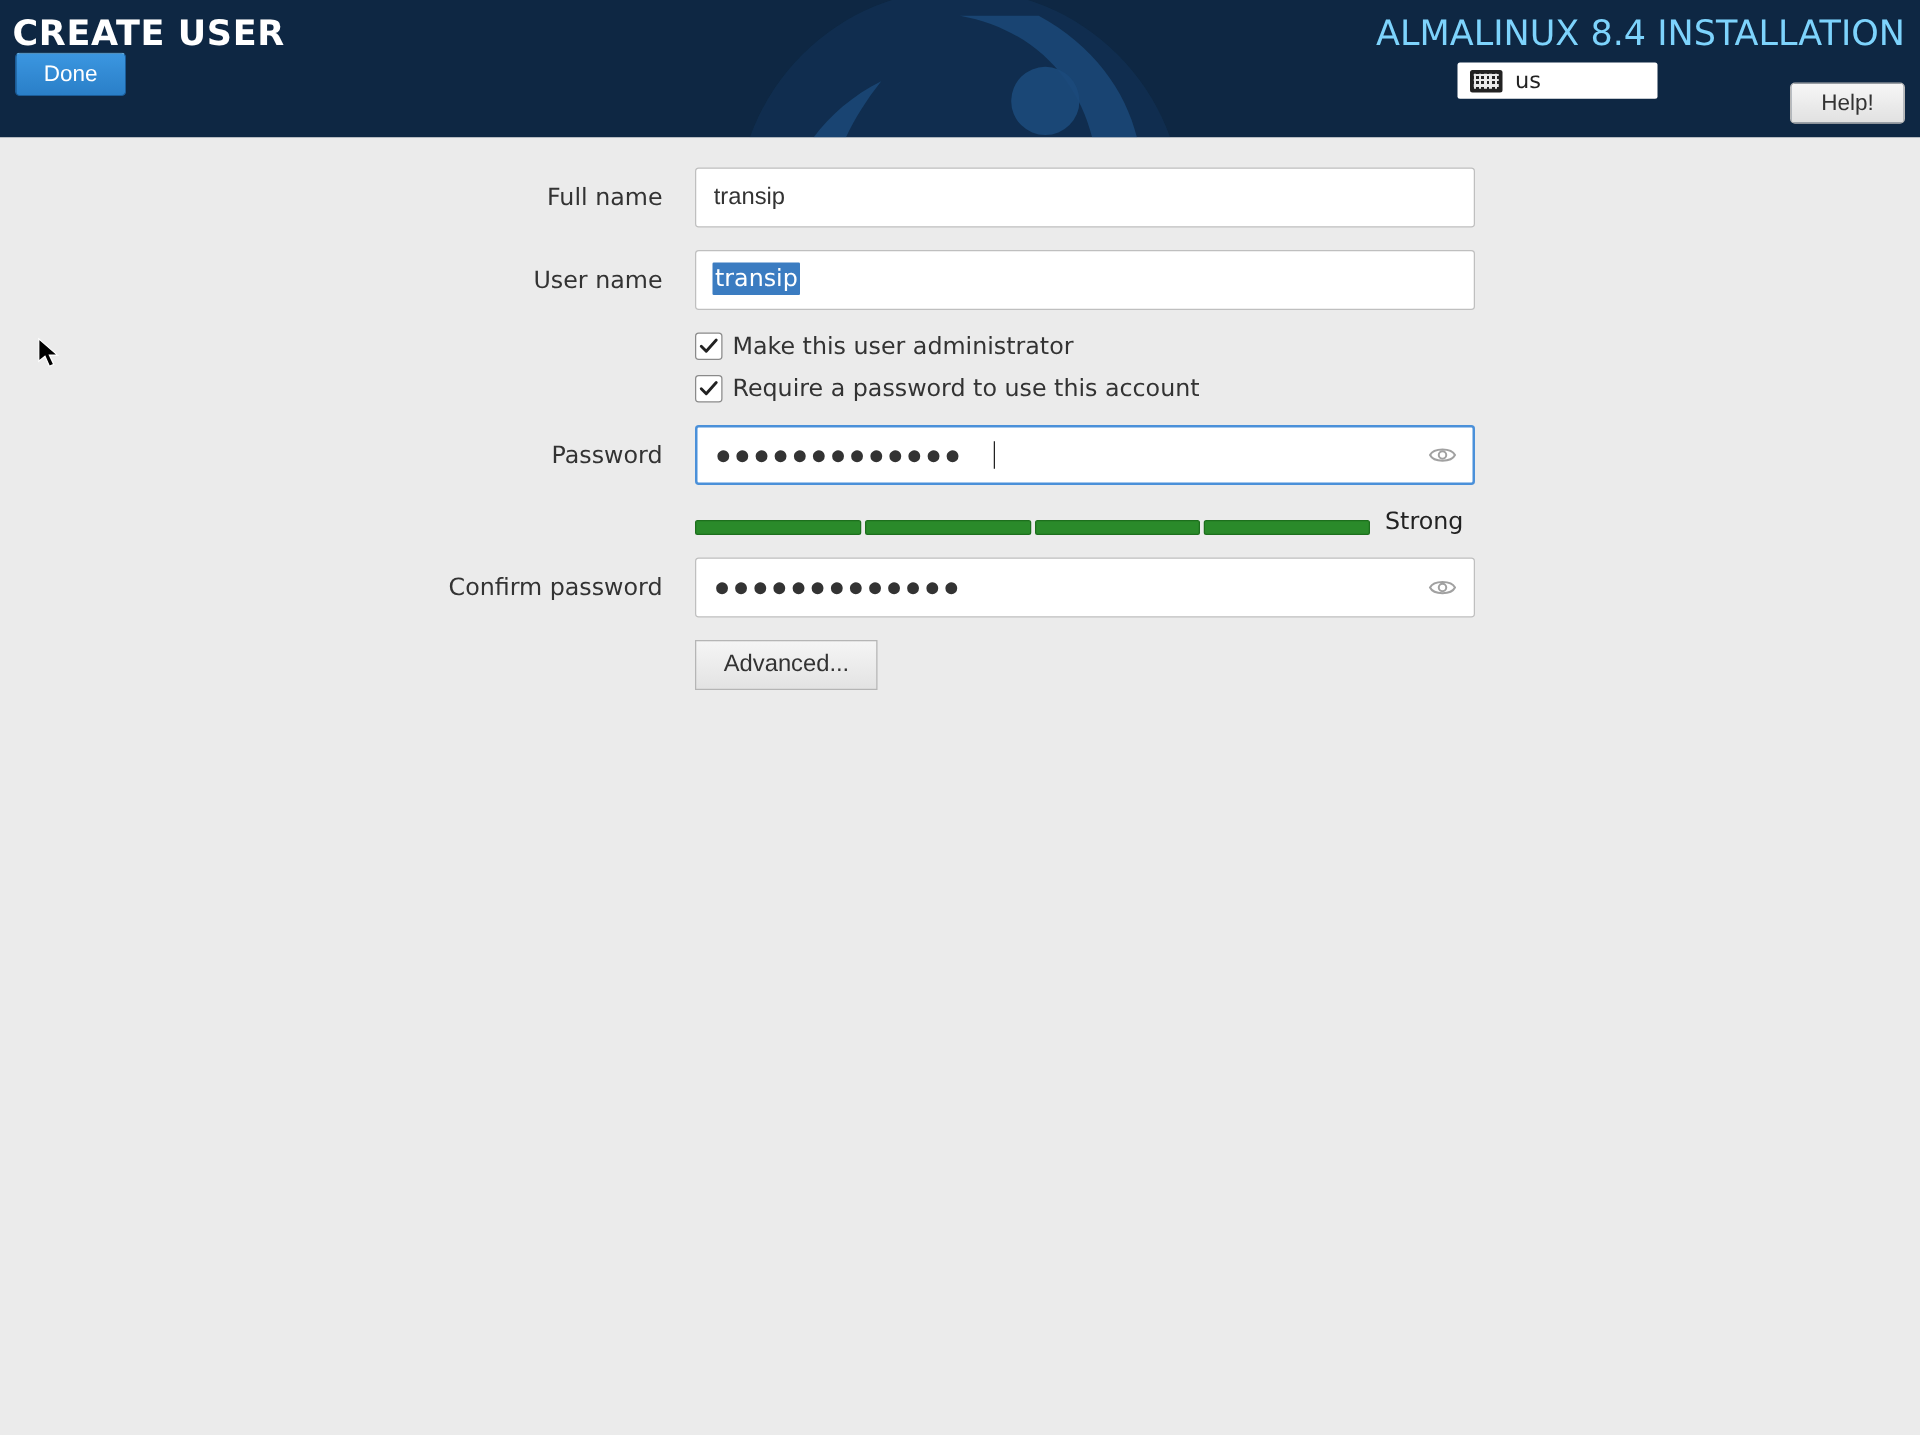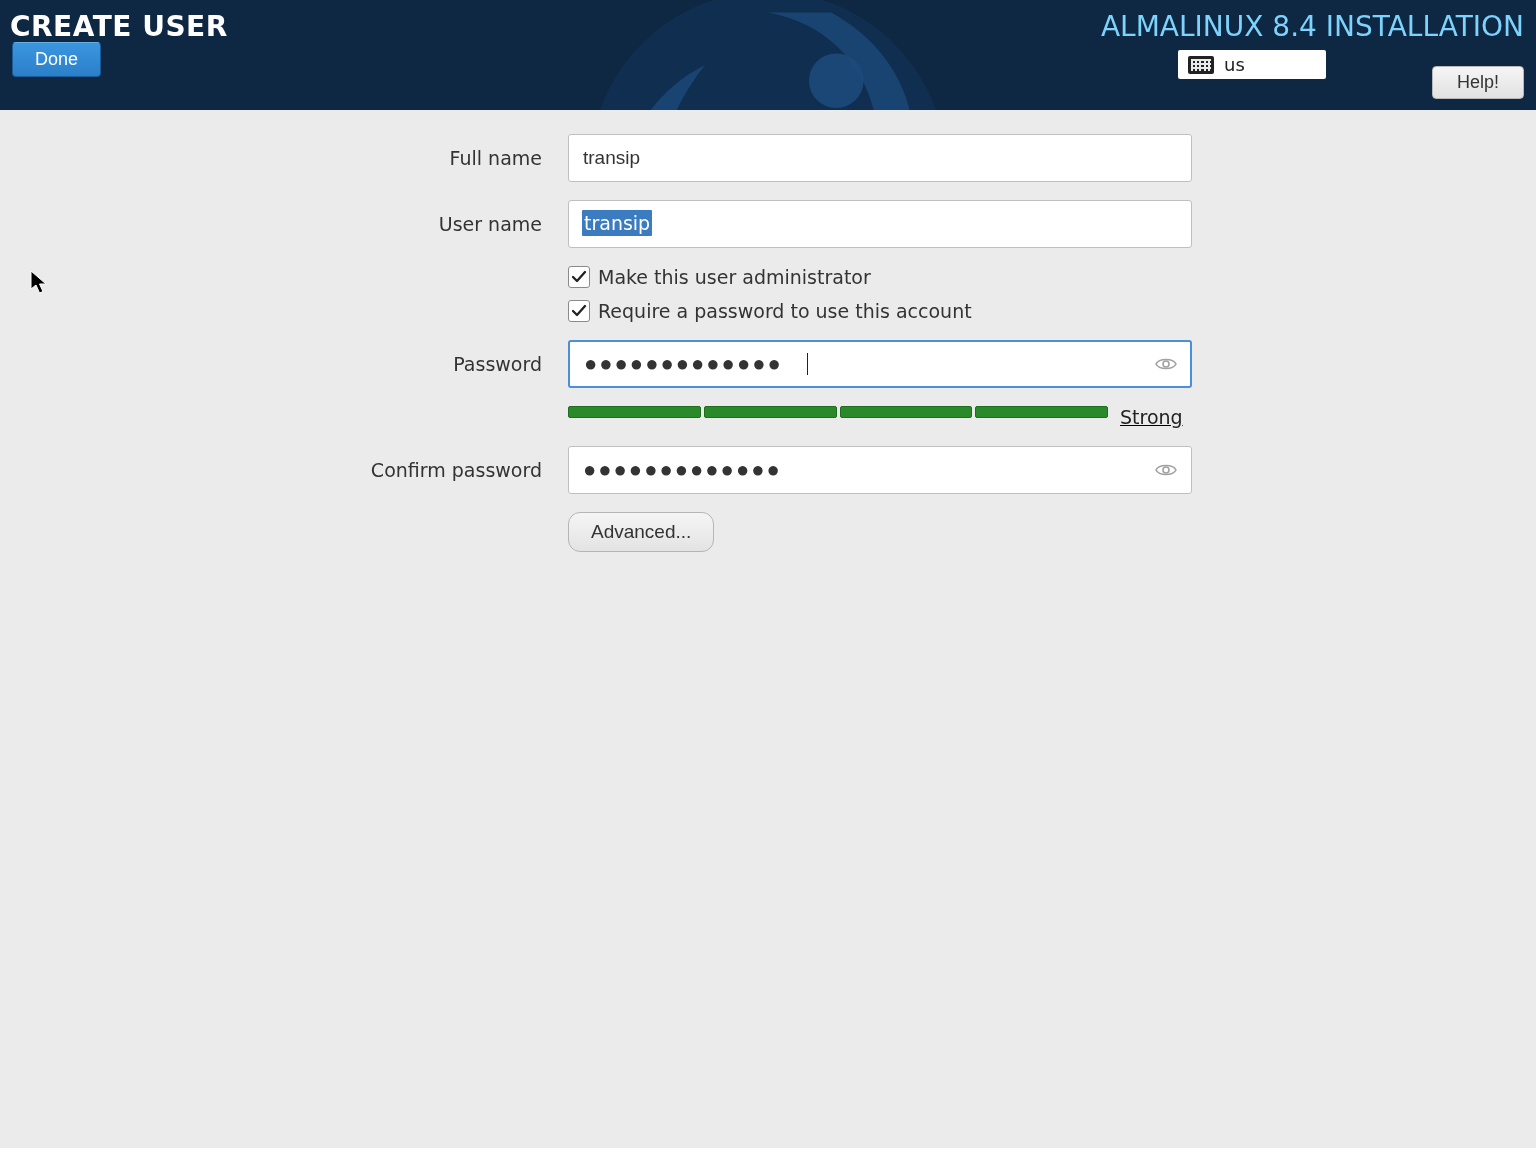--- a/index.html
+++ b/index.html
@@ -50,21 +50,21 @@
   }
   .keyboard-indicator {
     position: absolute;
     right: 210px; top: 50px;
     background: #fff;
     color: #222;
     display: flex;
     align-items: center;
     gap: 10px;
     padding: 4px 10px;
-    width: 148px;
+    width: 160px;
     font-size: 18px;
     border-radius: 2px;
     cursor: pointer;
   }
   .kbd-icon {
     width: 26px; height: 18px;
     background: #222;
     border-radius: 2px;
     position: relative;
     display: inline-block;
@@ -88,21 +88,20 @@
     border-radius: 4px;
     cursor: pointer;
   }
 
   
   .form-area {
     position: absolute;
     left: 0; right: 0; top: 110px; bottom: 0;
     background: #ebebeb;
     padding-top: 24px;
-    margin-left: 12px;
   }
   .form-grid {
     display: grid;
     grid-template-columns: 530px 624px;
     column-gap: 26px;
     row-gap: 18px;
     align-items: center;
   }
   .lbl {
     text-align: right;
@@ -160,42 +159,42 @@
     border: 1px solid #8a8a8a;
     border-radius: 3px;
     background: #fff;
     display: inline-flex;
     align-items: center; justify-content: center;
     cursor: pointer;
     flex: 0 0 auto;
   }
   .chk svg { width: 16px; height: 16px; }
 
-  .strength-row { display: flex; align-items: flex-start; gap: 12px; text-decoration: underline; }
+  .strength-row { display: flex; align-items: flex-end; gap: 12px; }
   .strength-bar {
     flex: 0 0 540px;
     height: 12px;
     display: flex;
     gap: 3px;
   }
   .strength-seg {
     flex: 1;
     border: 1px solid #1d6f1d;
     border-radius: 2px;
     background: #2a8a2a;
   }
   .strength-label { font-size: 19px; color: #222; font-weight: 500; }
 
   .adv-btn {
     background: linear-gradient(#f5f5f5,#e3e3e3);
     border: 1px solid #b5b5b5;
     color: #333;
     font-size: 19px;
     padding: 8px 22px;
-    border-radius: 12px;
+    border-radius: 0;
     cursor: pointer;
   }
 
   .caret-bar { display:inline-block; width:1px; height:22px; background:#222; vertical-align:middle; margin-left:-1px; }
 
   
   .mouse-cursor {
     position: absolute;
     left: 30px; top: 270px;
     width: 18px; height: 26px;

